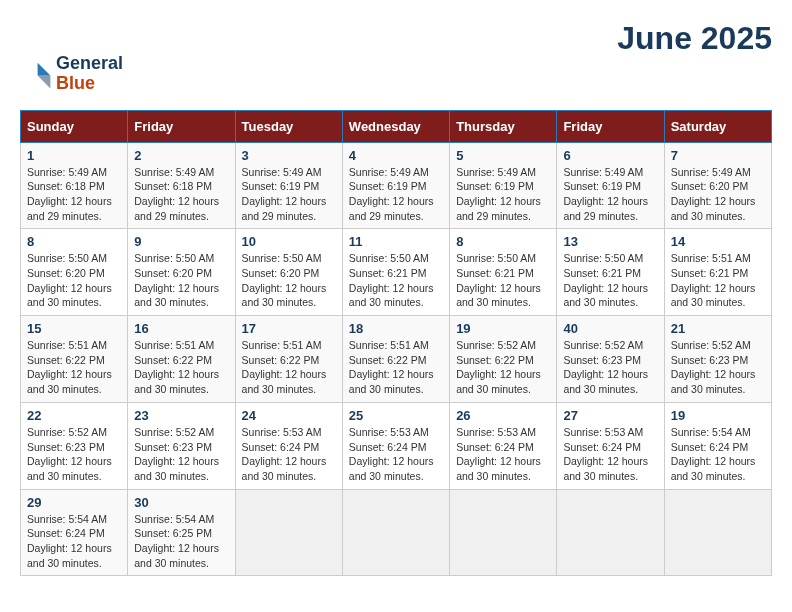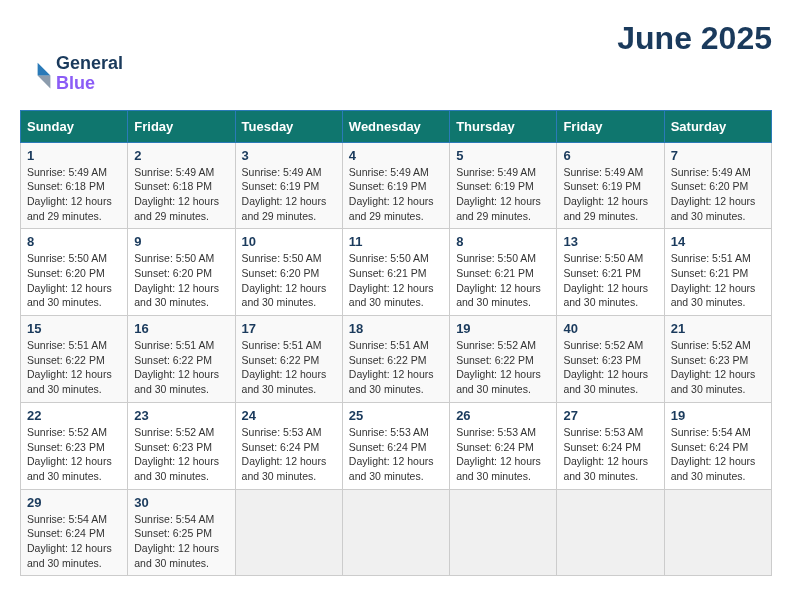--- a/index.html
+++ b/index.html
@@ -43,21 +43,21 @@
     .calendar-subtitle {
       font-size: 16px;
       color: #555;
     }
     table {
       width: 100%;
       border-collapse: collapse;
       font-size: 11px;
     }
     thead tr th {
-      background: #0f766e;
+      background: #7f1d1d;
       color: #fff;
       padding: 8px 6px;
       text-align: left;
       font-size: 13px;
       font-weight: bold;
       border: 1px solid #2a7ab8;
     }
     tbody tr td {
       border: 1px solid #ccc;
       padding: 5px 6px;
@@ -92,21 +92,21 @@
 <body>
 
 <div class="header-area">
   <div class="logo">
     <svg class="logo-icon" viewBox="0 0 40 40">
       <polygon points="22,6 38,22 22,22" fill="#2a7ab8"></polygon>
       <polygon points="22,22 38,22 38,38" fill="#1a3a5c" opacity="0.5"></polygon>
     </svg>
     <div class="logo-text">
       <div>General</div>
-      <div style="color:#8b5cf6;">Blue</div>
+      <div style="color:#c2410c;">Blue</div>
     </div>
   </div>
   <div class="title-area">
     <div class="calendar-title">June 2025</div>
   </div>
 </div>
 
 <table>
   <thead>
     <tr>

